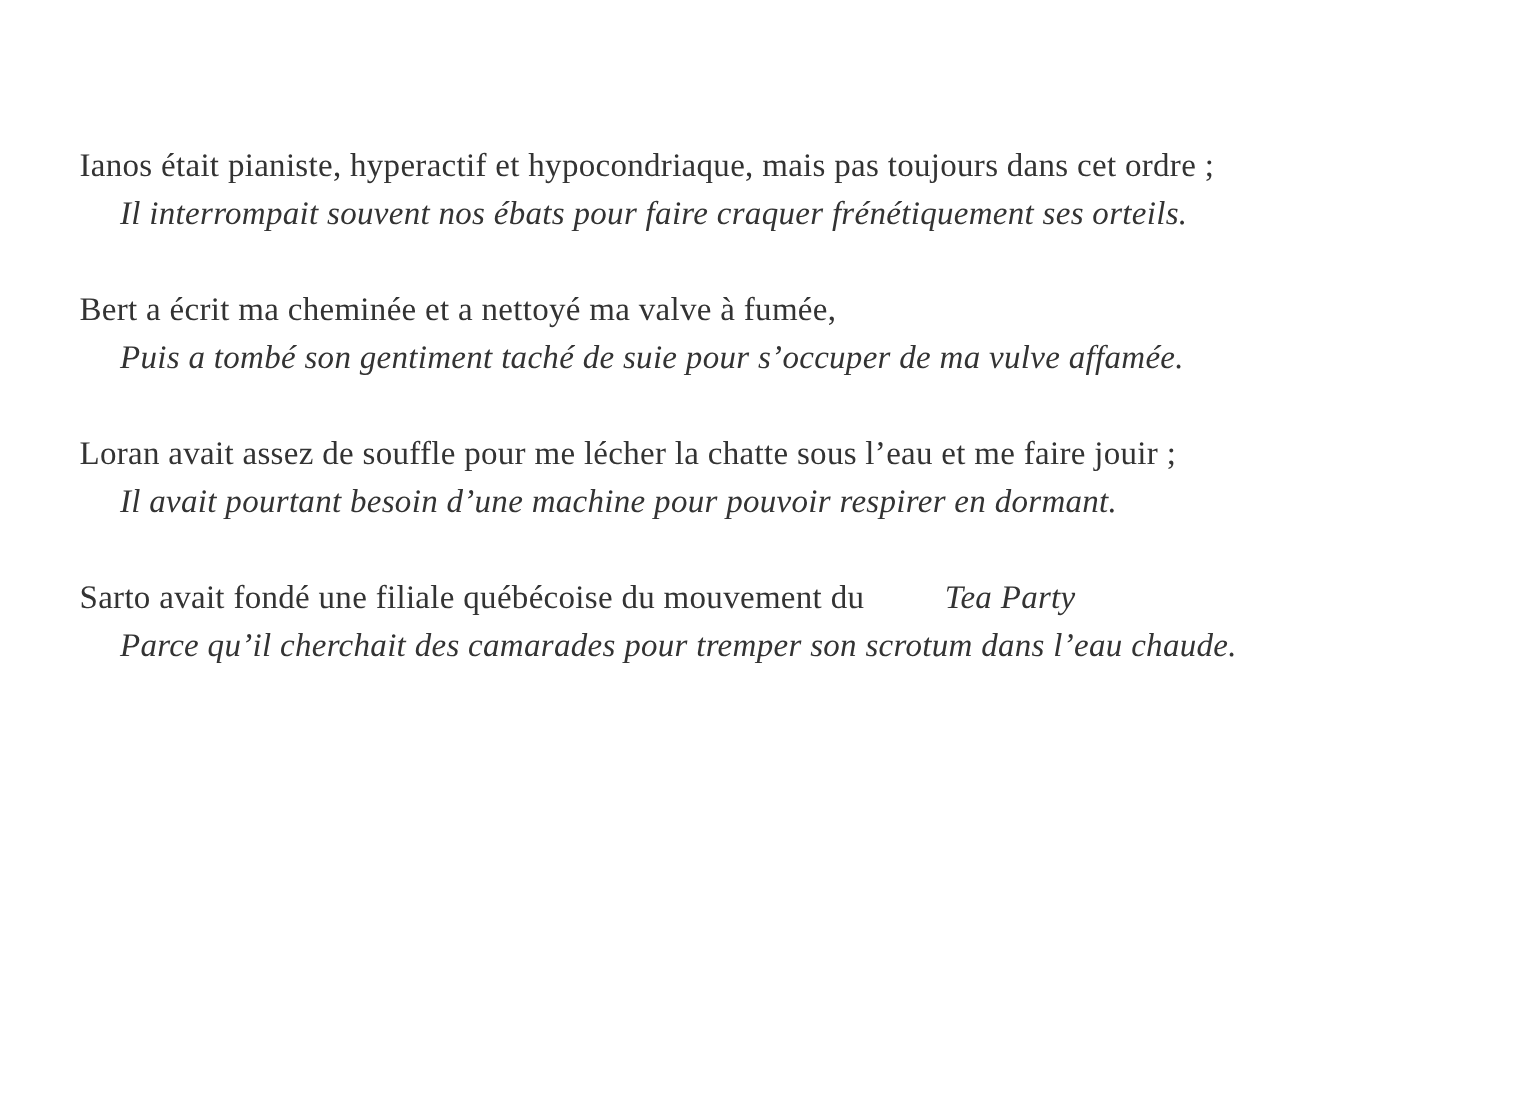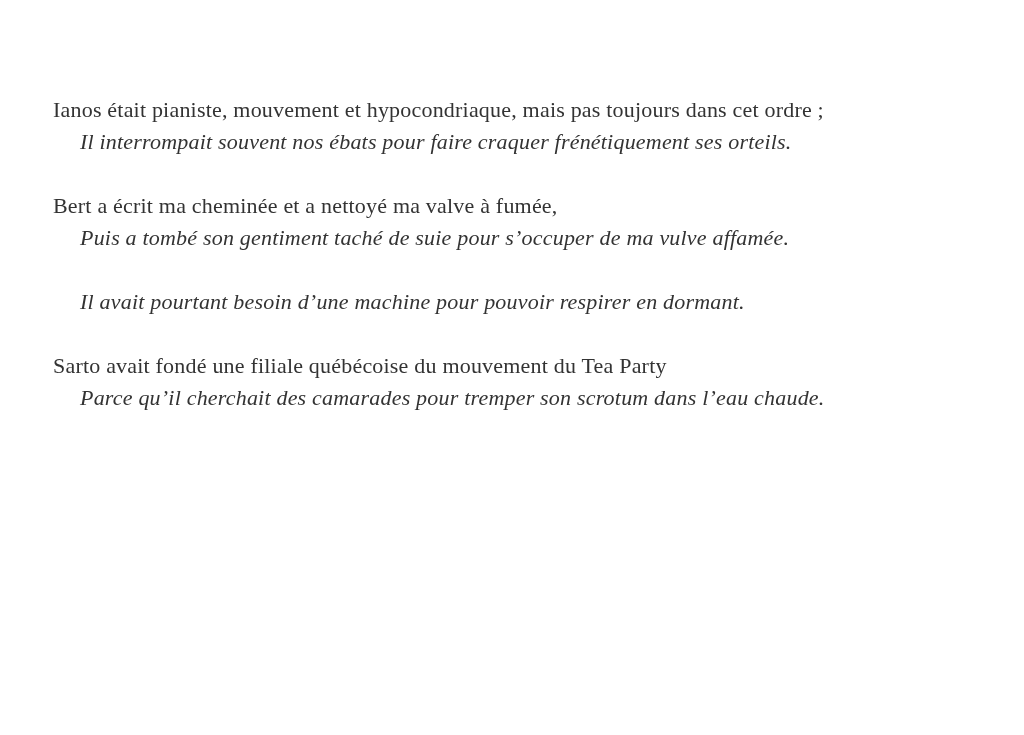--- a/index.html
+++ b/index.html
@@ -30,39 +30,42 @@
     font-size: 22px;
     line-height: 32px;
     letter-spacing: 0.2px;
     white-space: nowrap;
   }
   .line.indented {
     padding-left: 27px;
     font-style: italic;
   }
   .italic {
+    font-style: italic;
+    margin-left: 48px;
   }
 </style>
 </head>
 <body>
 
 <div class="page">
   <div class="text-block">
 
     <div class="couplet">
-      <p class="line">Ianos était pianiste, mouvement et hypocondriaque, mais pas toujours dans cet ordre ;</p>
+      <p class="line">Ianos était pianiste, hyperactif et hypocondriaque, mais pas toujours dans cet ordre ;</p>
       <p class="line indented">Il interrompait souvent nos ébats pour faire craquer frénétiquement ses orteils.</p>
     </div>
 
     <div class="couplet">
       <p class="line">Bert a écrit ma cheminée et a nettoyé ma valve à fumée,</p>
       <p class="line indented">Puis a tombé son gentiment taché de suie pour s’occuper de ma vulve affamée.</p>
     </div>
 
     <div class="couplet">
+      <p class="line">Loran avait assez de souffle pour me lécher la chatte sous l’eau et me faire jouir ;</p>
       <p class="line indented">Il avait pourtant besoin d’une machine pour pouvoir respirer en dormant.</p>
     </div>
 
     <div class="couplet">
     </div>
 
     <div class="couplet">
       <p class="line"><span>Sarto avait fondé une filiale québécoise du mouvement du </span><span class="italic">Tea Party</span></p>
       <p class="line indented">Parce qu’il cherchait des camarades pour tremper son scrotum dans l’eau chaude.</p>
     </div>

